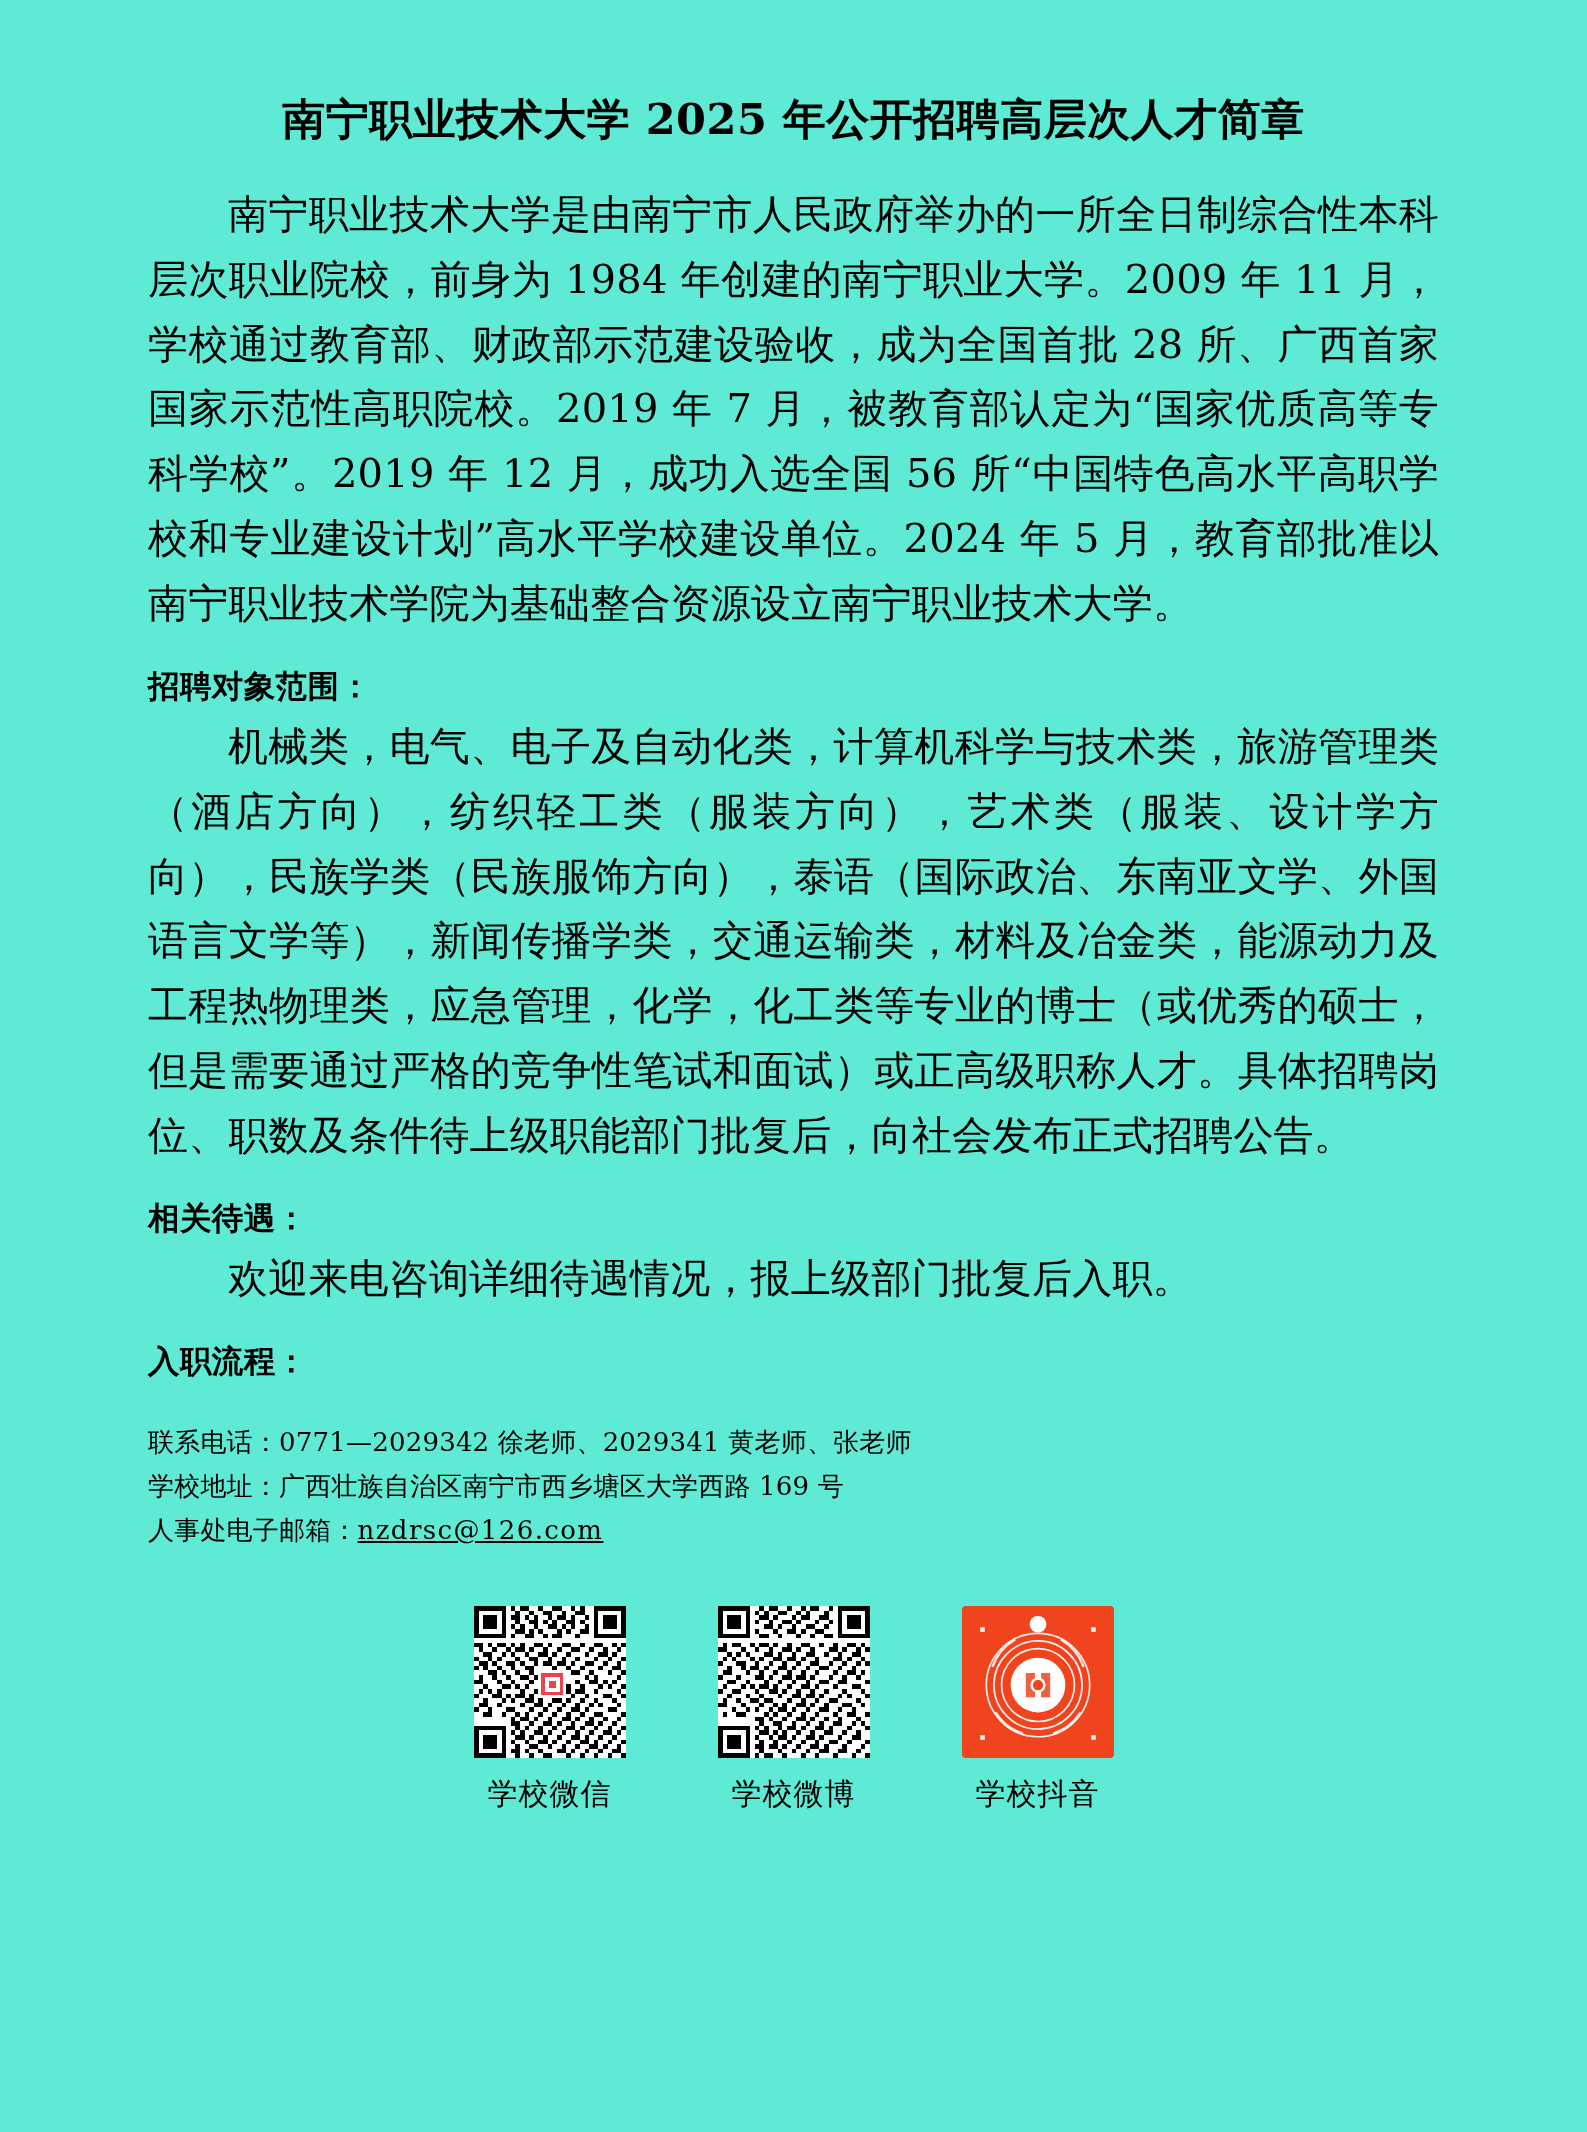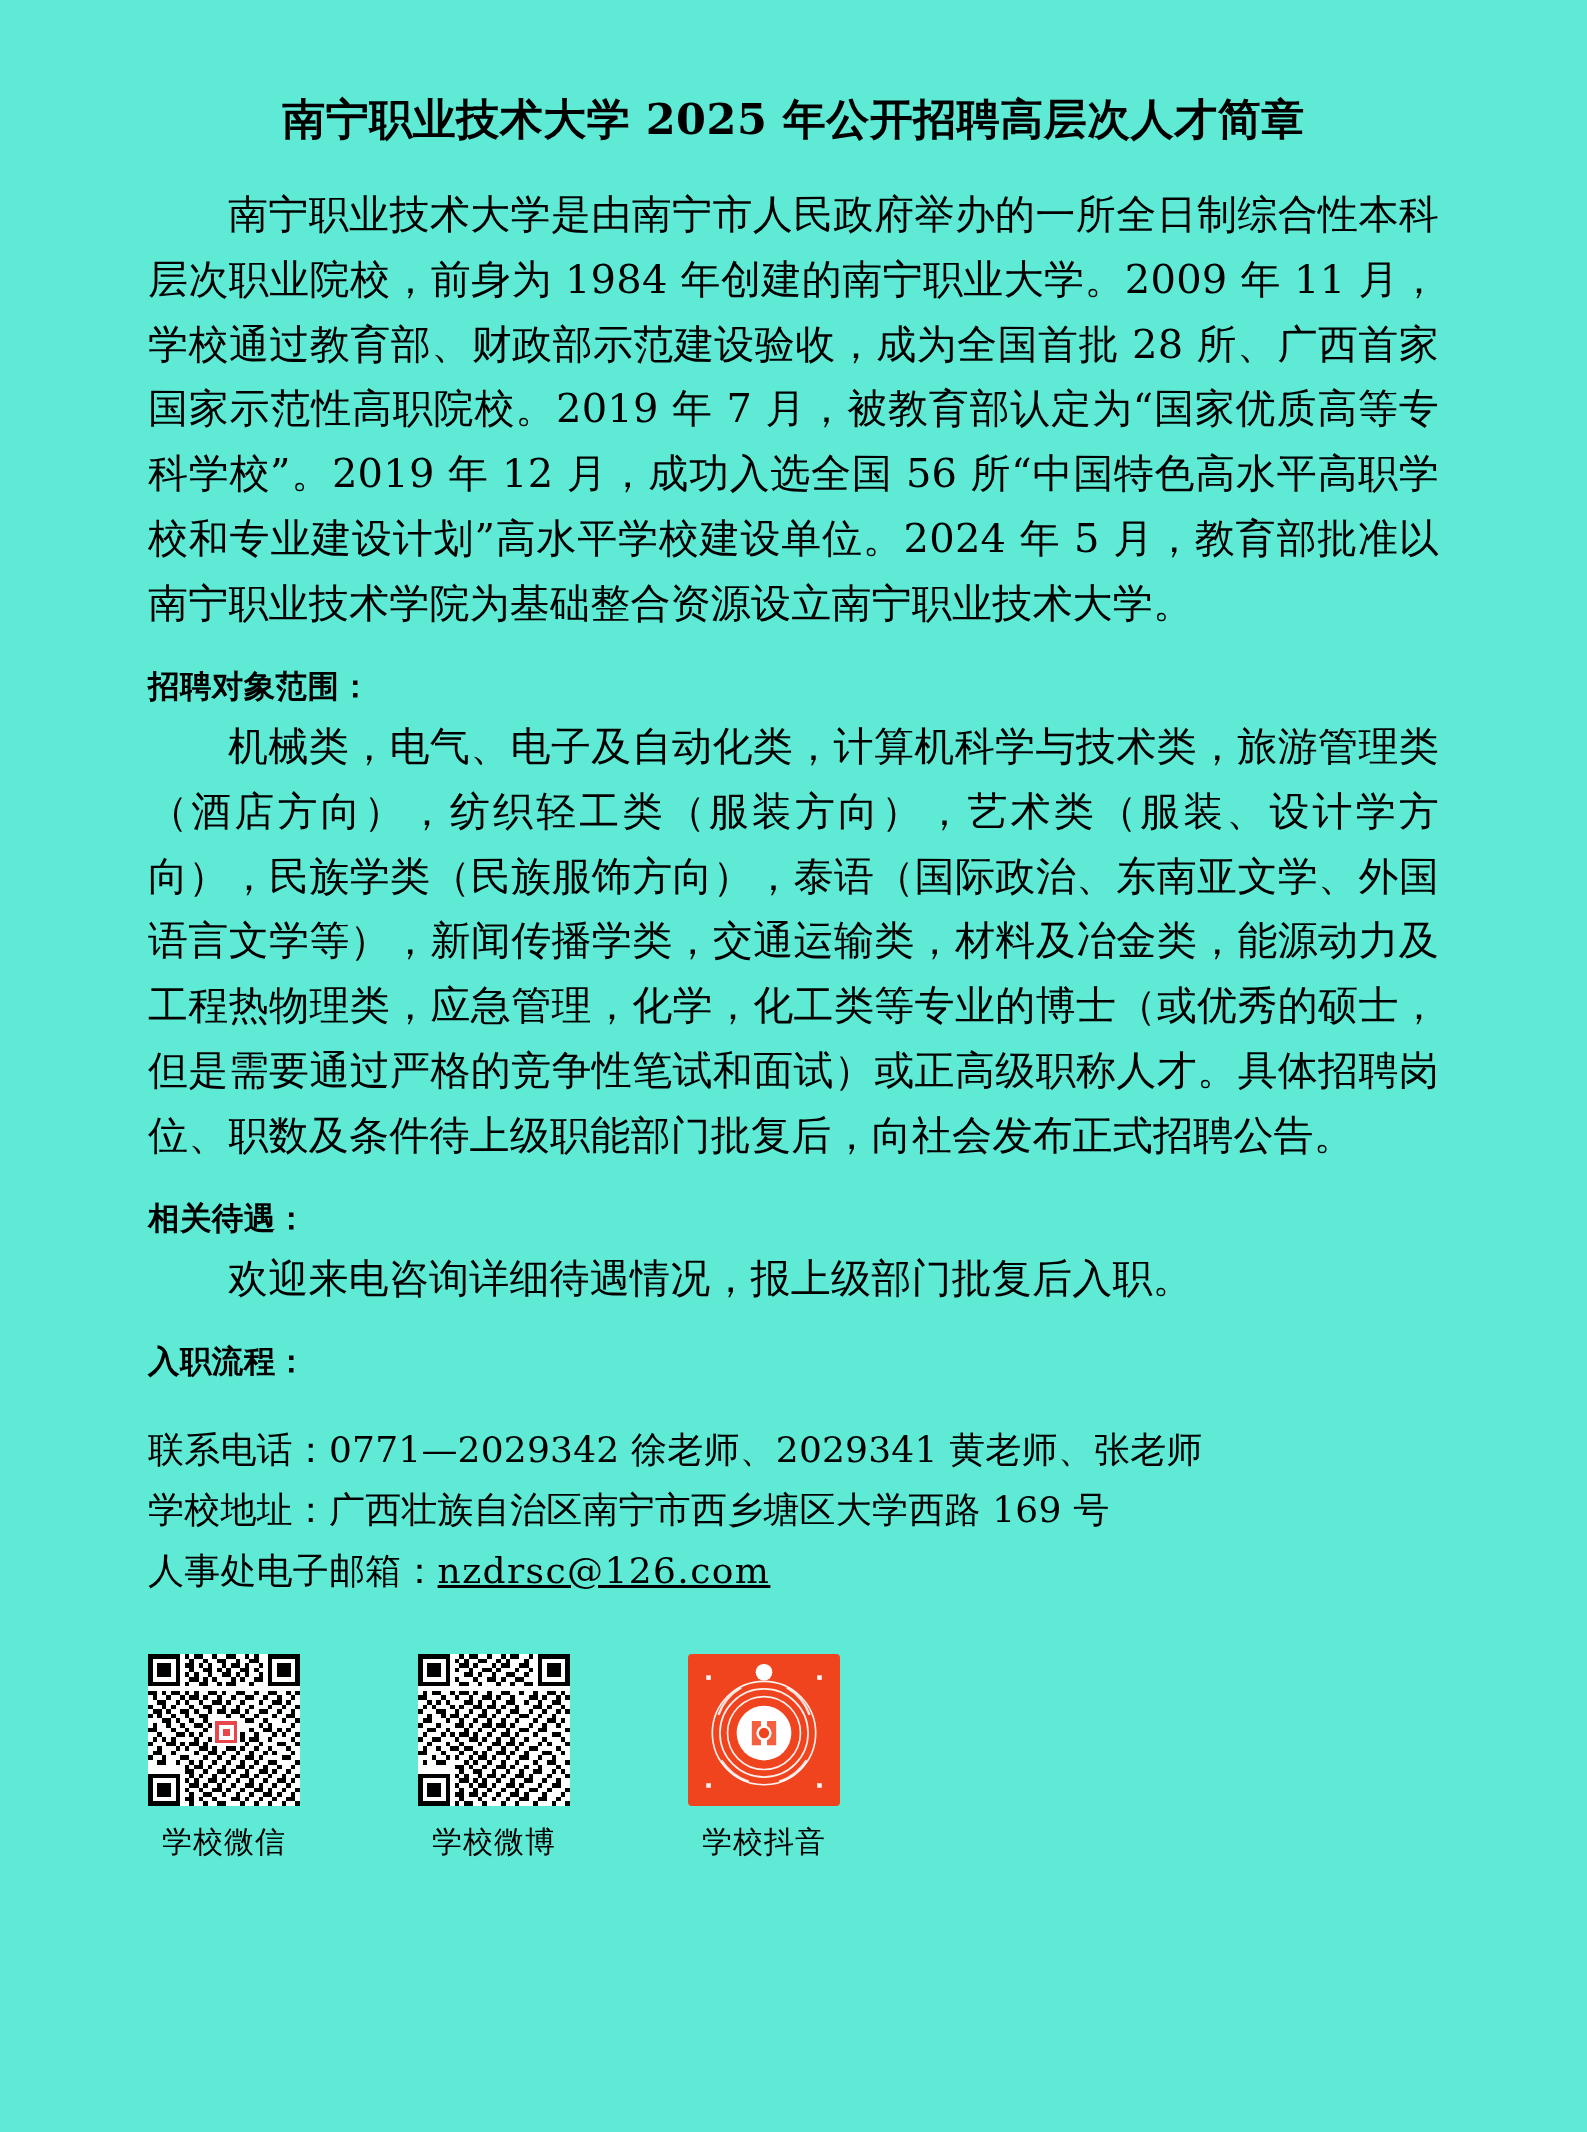--- a/index.html
+++ b/index.html
@@ -48,34 +48,34 @@
     font-weight: bold;
     line-height: 1.6;
     margin: 26px 0 2px 0;
     letter-spacing: 0.4px;
     font-family: Liberation Serif, serif;
   }
   .contact-block {
     margin-top: 34px;
   }
   .contact-line {
-    font-size: 36px;
+    font-size: 26px;
     line-height: 1.62;
     margin: 0 0 2px 0;
     letter-spacing: 0.2px;
   }
   .mono-ish {
     font-family: "DejaVu Serif", "Liberation Serif", serif;
     letter-spacing: 1.4px;
     text-decoration: underline;
   }
   .qr-row {
     display: flex;
-    justify-content: flex-start;
-    gap: 118px;
+    justify-content: center;
+    gap: 92px;
     margin-top: 54px;
     padding-bottom: 20px;
   }
   .qr-item {
     display: flex;
     flex-direction: column;
     align-items: center;
   }
   .qr-box {
     width: 152px;

